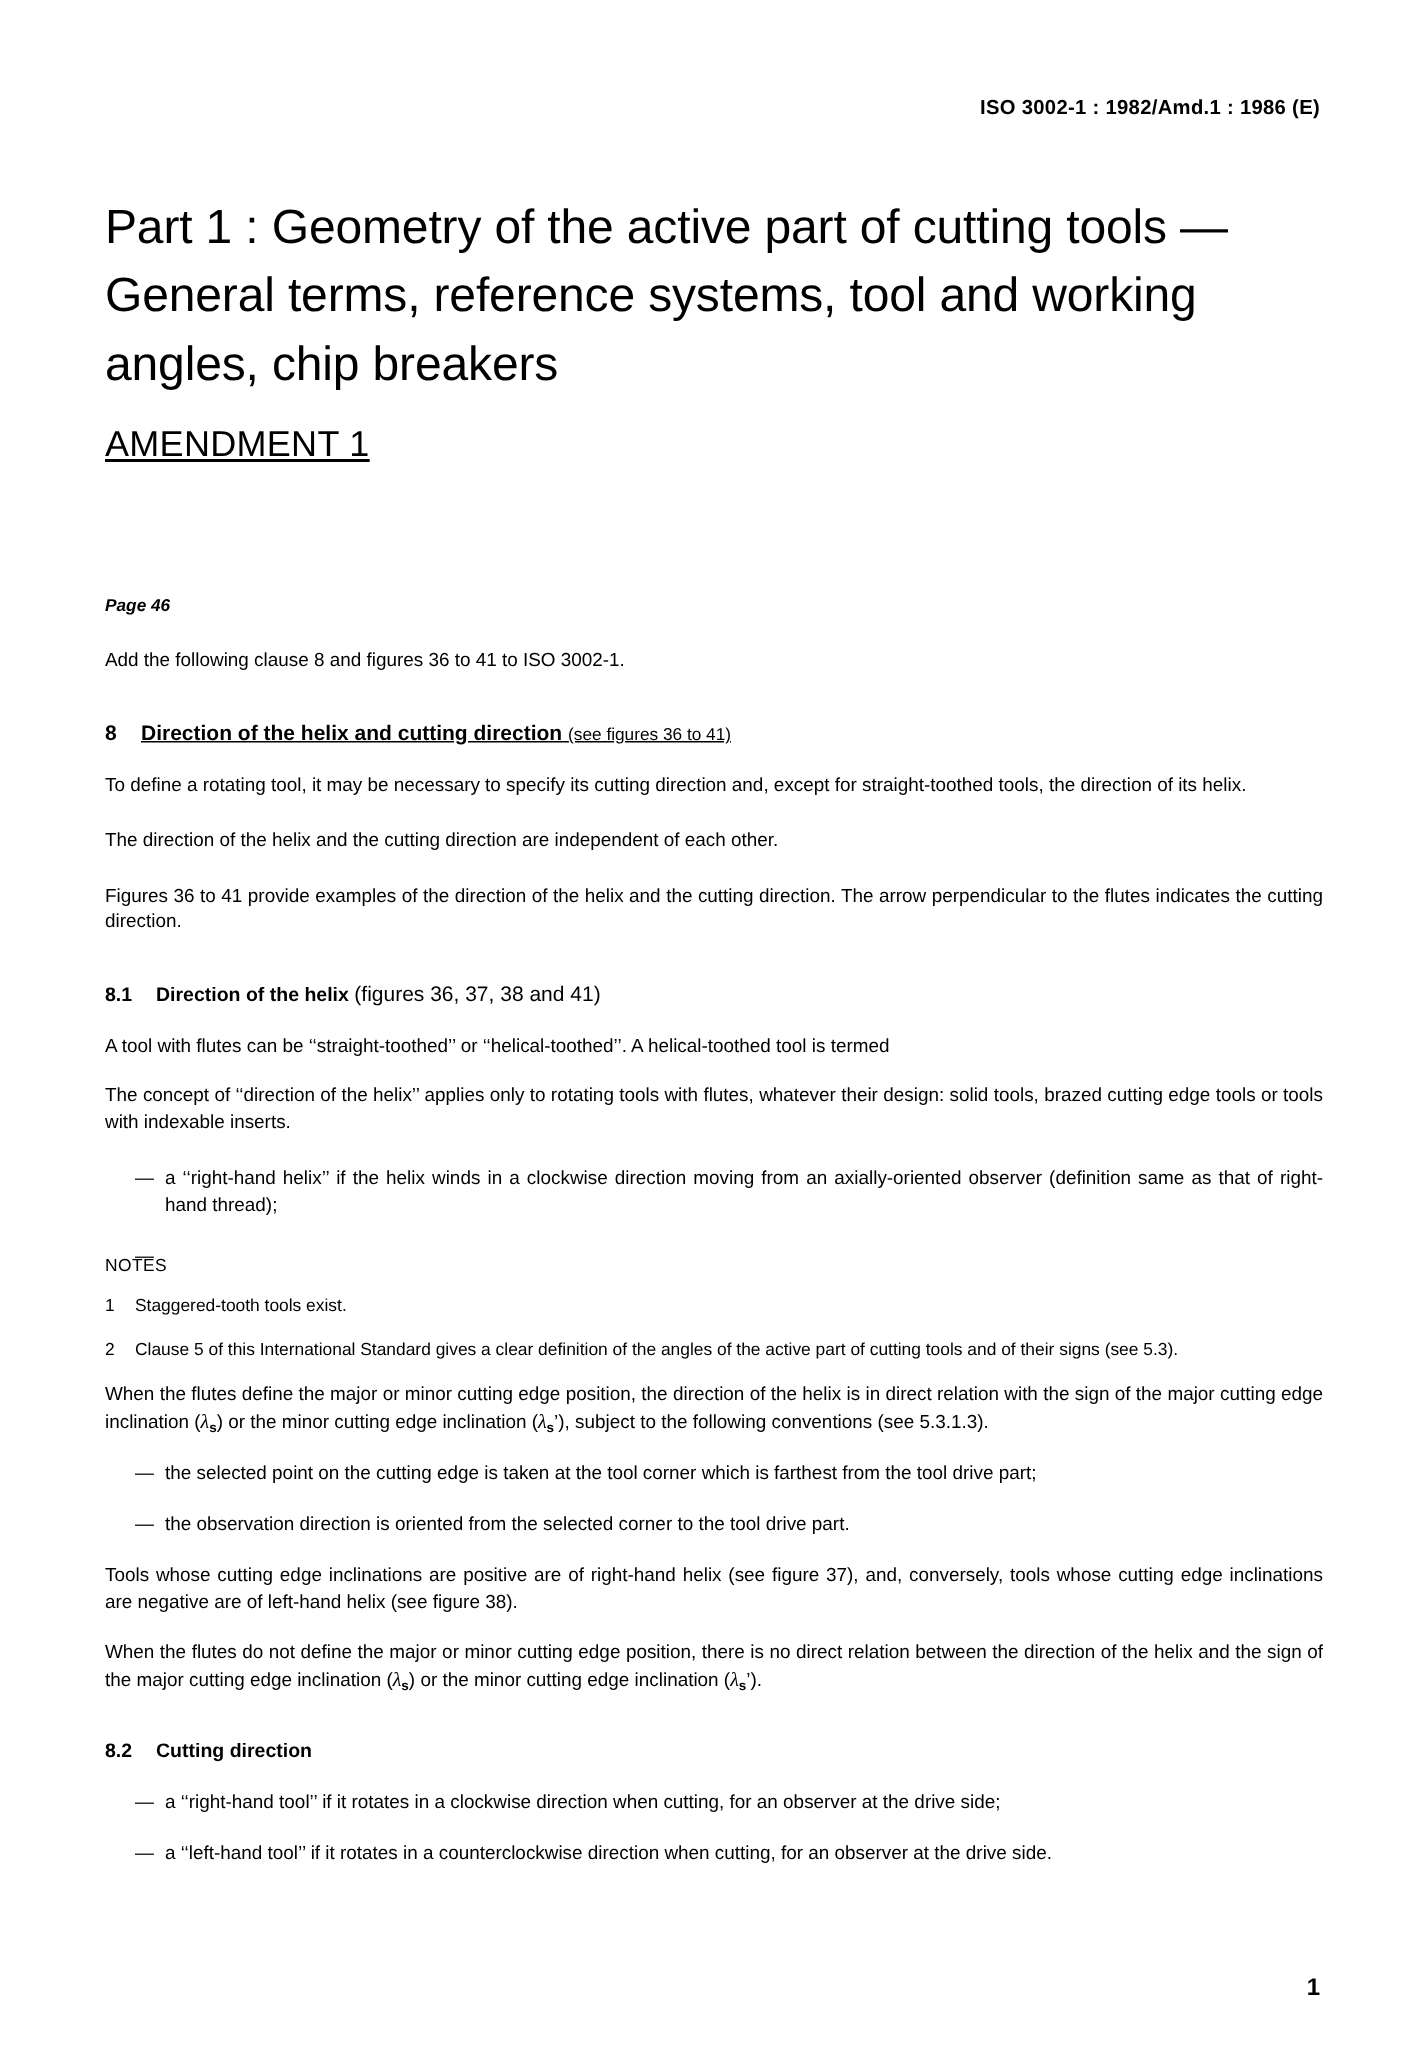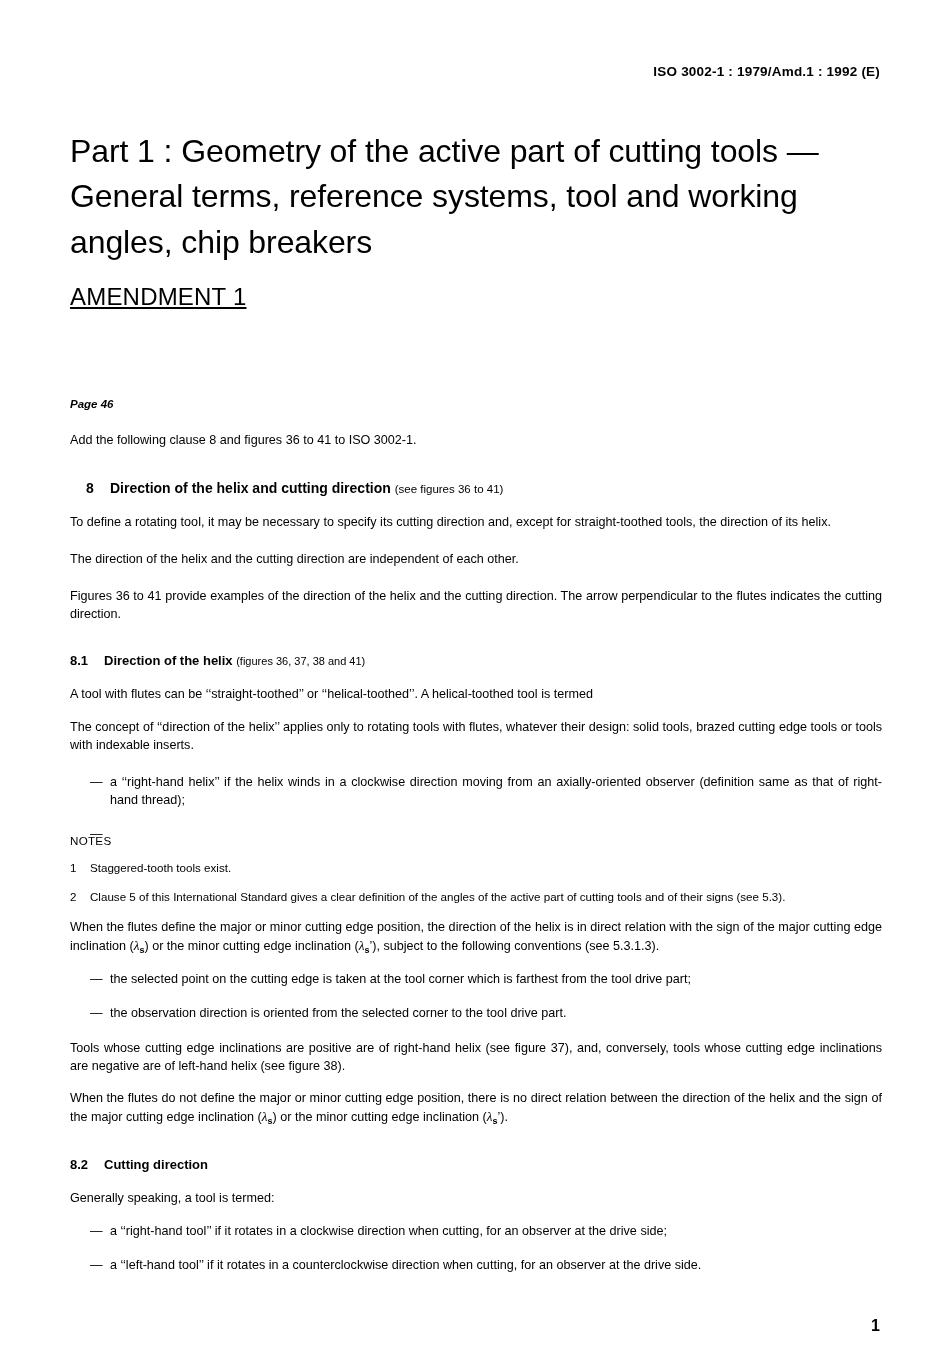--- a/index.html
+++ b/index.html
@@ -80,43 +80,44 @@
     margin: 0 0 19px 0;
     text-align: justify;
     text-justify: inter-word;
   }
   p.para.tight {
     margin-bottom: 15px;
   }
   h2.clause {
     font-size: 14px;
     font-weight: bold;
-    margin: 29px 0 17px 16px;
+    margin: 29px 0 17px 0;
     line-height: 1.3;
+    text-decoration: underline;
   }
   h2.clause .num {
     display: inline-block;
     min-width: 24px;
   }
   h2.clause .annot {
     font-size: 11.5px;
     font-weight: normal;
   }
   h3.subclause {
     font-size: 13px;
     font-weight: bold;
     margin: 29px 0 17px 0;
     line-height: 1.3;
   }
   h3.subclause .num {
     display: inline-block;
     min-width: 34px;
   }
   h3.subclause .annot {
-    font-size: 11px;
+    font-size: 14px;
     font-weight: normal;
   }
 
   ul.dashlist {
     list-style: none;
     margin: 0 0 17px 0;
     padding: 0;
   }
   ul.dashlist li {
     position: relative;
@@ -169,21 +170,21 @@
     bottom: 28px;
     font-size: 16px;
     font-weight: bold;
   }
 </style>
 </head>
 <body>
 
 <div class="page">
 
-  <div class="doc-header">ISO 3002-1 : 1979/Amd.1 : 1992 (E)</div>
+  <div class="doc-header">ISO 3002-1 : 1982/Amd.1 : 1986 (E)</div>
 
   <div class="title-block">
     <div class="title-sub">Part 1 : Geometry of the active part of cutting tools — General terms, reference systems, tool and working angles, chip breakers</div>
     <div class="title-amend">AMENDMENT 1</div>
   </div>
 
   <div class="body-area">
 
     <div class="page-ref">Page 46</div>
 
@@ -240,21 +241,20 @@
     <p class="para tight">Tools whose cutting edge inclinations are positive are of right-hand helix (see figure 37), and, conversely, tools whose cutting edge inclinations are negative are of left-hand helix (see figure 38).</p>
 
     <p class="para">
       <span>When the flutes do not define the major or minor cutting edge position, there is no direct relation between the direction of the helix and the sign of the major cutting edge inclination (</span><var class="sym">λ</var><sub class="sy">s</sub><span>) or the minor cutting edge inclination (</span><var class="sym">λ</var><sub class="sy">s</sub><span>’</span><span>).</span>
     </p>
 
     <h3 class="subclause">
       <span class="num">8.2</span><span>Cutting direction</span>
     </h3>
 
-    <p class="para tight">Generally speaking, a tool is termed:</p>
 
     <ul class="dashlist">
       <li>
         <span class="dash">—</span><span>a ‘‘right-hand tool’’ if it rotates in a clockwise direction when cutting, for an observer at the drive side;</span>
       </li>
       <li>
         <span class="dash">—</span><span>a ‘‘left-hand tool’’ if it rotates in a counterclockwise direction when cutting, for an observer at the drive side.</span>
       </li>
     </ul>
 

